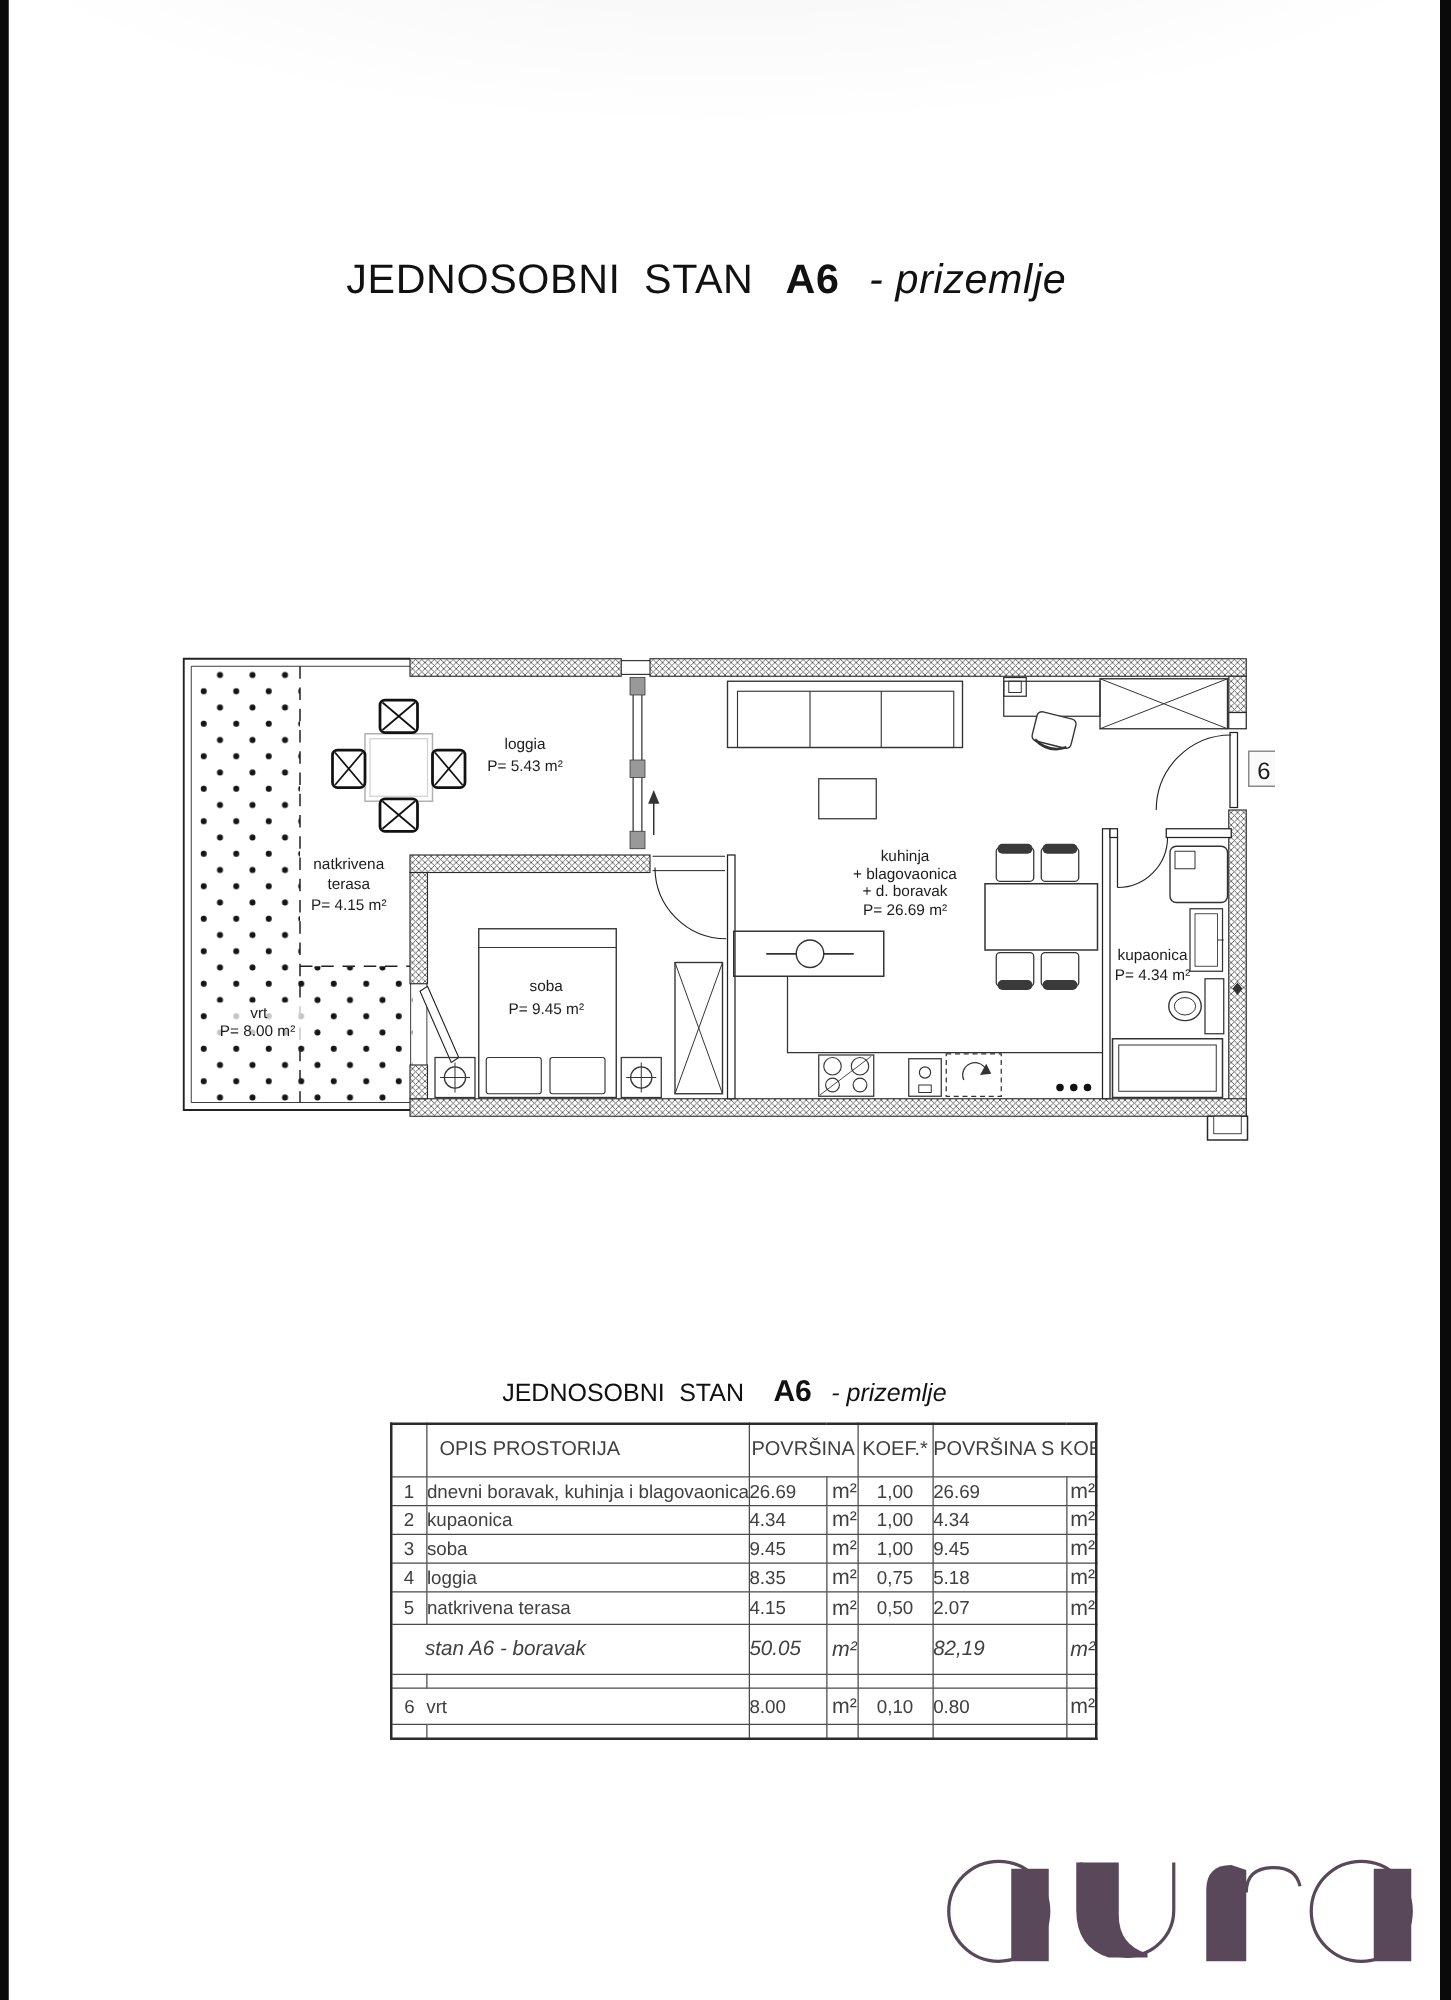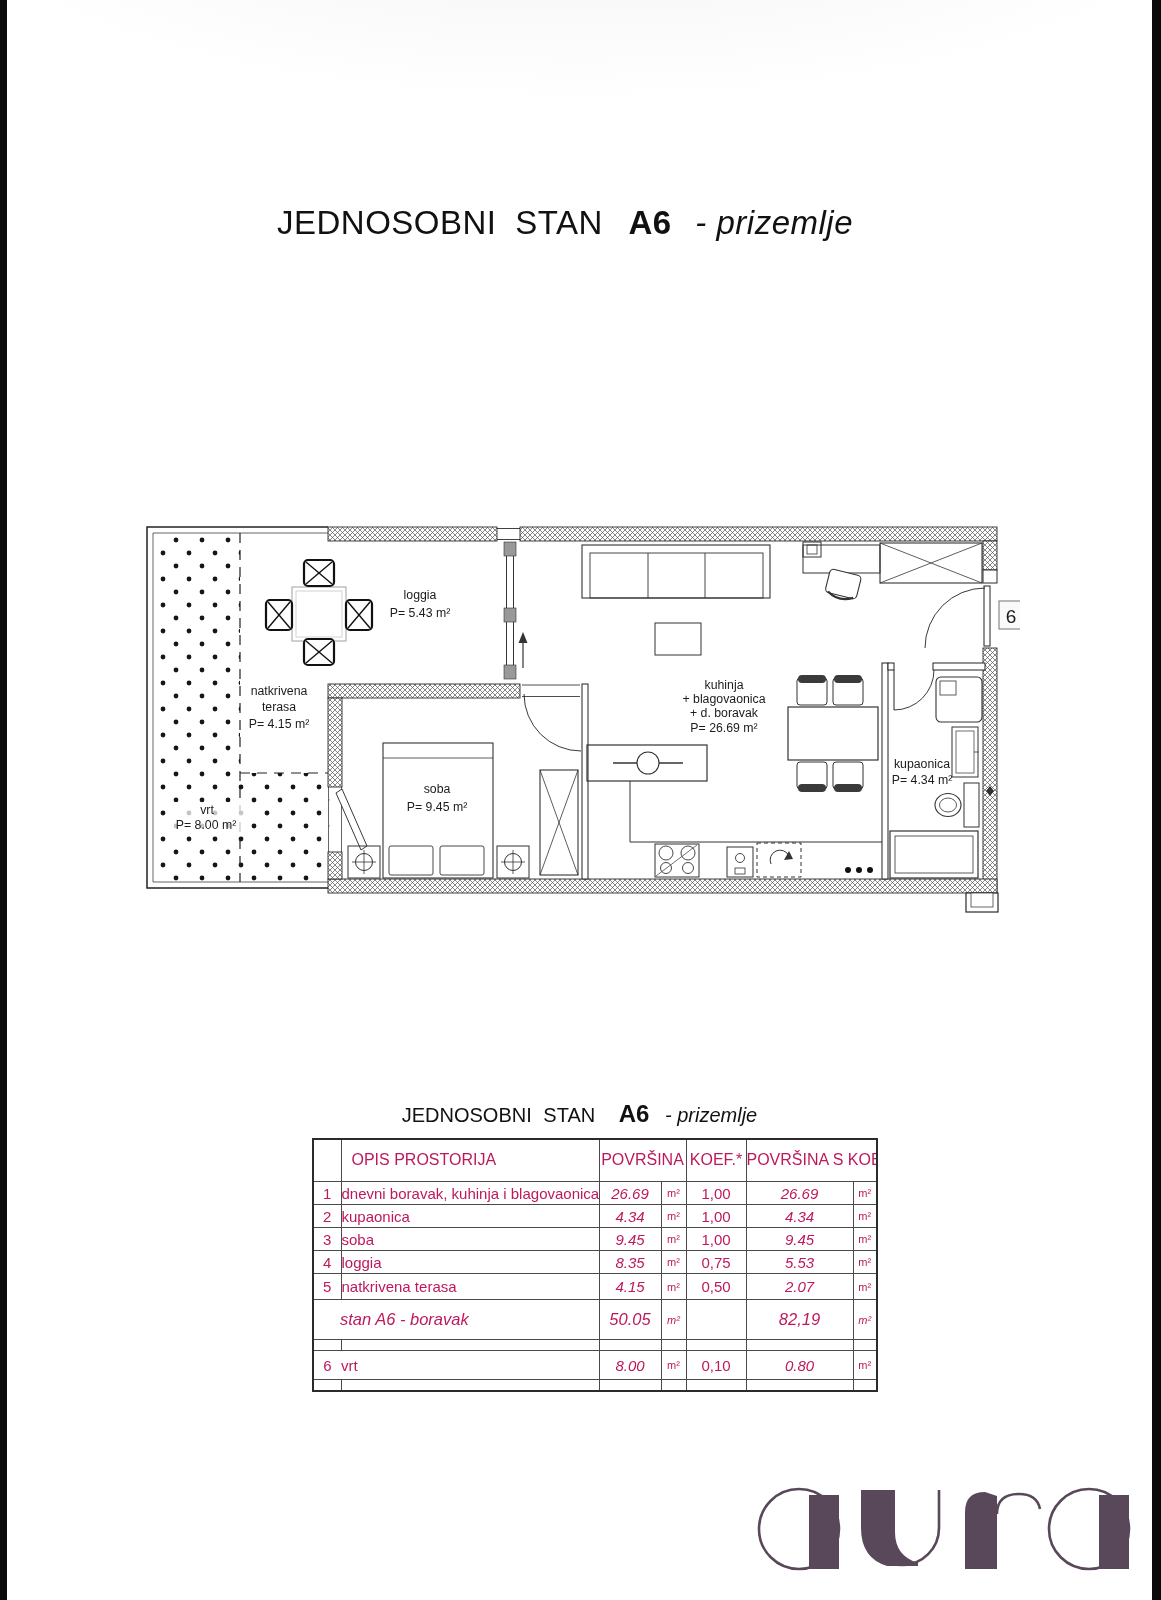--- a/index.html
+++ b/index.html
@@ -25,29 +25,29 @@
   .table-wrap{position:absolute;left:312px;top:1100px;width:565px;}
   .table-title{
     text-align:center;font-size:20px;white-space:nowrap;color:#111;
     margin:0 30px 10px 0;
   }
   .table-title .t-main{word-spacing:6px;}
   .table-title .t-unit{font-weight:bold;font-size:24px;margin-left:18px;}
   .table-title .t-floor{font-style:italic;margin-left:10px;}
 
   table.area{border-collapse:collapse;table-layout:fixed;width:564px;
-    border:2px solid #2b2b2b;font-size:15px;color:#be185d;padding-left:17px;}
+    border:2px solid #2b2b2b;font-size:15px;color:#404040;padding-left:17px;}
   table.area td,table.area th{border:1px solid #4a4a4a;padding:0;overflow:hidden;
     white-space:nowrap;font-weight:normal;}
   tr.hdr td{height:41px;font-size:16px;text-align:center;line-height:1.15;}
   tr.hdr td.c-opis{text-align:left;padding-left:10px;}
   td.c-num{text-align:center;}
   td.c-opis{text-align:left;padding-left:9px;}
-  td.c-val{text-align:center;padding-right:5px;font-style:italic;}
-  td.c-unit{text-align:center;padding-left:3px;font-size:11px;margin-top:33px;}
+  td.c-val{text-align:left;padding-right:5px;}
+  td.c-unit{text-align:right;padding-left:3px;font-size:17px;margin-top:33px;}
   td.c-koef{text-align:center;}
   tr.r{height:23px;}
   tr.r5{height:26px;}
   tr.sum{height:40px;font-style:italic;font-size:16.5px;}
   tr.sum td.c-opis{padding-left:26px;}
   tr.spacer td{height:10px;}
   tr.vrt-row{height:29px;}
   tr.vrt-row td.c-num{border-right:none;}
   tr.vrt-row td.c-opis{border-left:none;}
   tr.total{height:35px;font-style:italic;font-size:16.5px;}
@@ -337,21 +337,21 @@
         <td class="c-koef">1,00</td>
         <td class="c-val">9.45</td>
         <td class="c-unit">m²</td>
       </tr>
       <tr class="r">
         <td class="c-num">4</td>
         <td class="c-opis">loggia</td>
         <td class="c-val">8.35</td>
         <td class="c-unit">m²</td>
         <td class="c-koef">0,75</td>
-        <td class="c-val">5.53</td>
+        <td class="c-val">5.18</td>
         <td class="c-unit">m²</td>
       </tr>
       <tr class="r r5">
         <td class="c-num">5</td>
         <td class="c-opis">natkrivena terasa</td>
         <td class="c-val">4.15</td>
         <td class="c-unit">m²</td>
         <td class="c-koef">0,50</td>
         <td class="c-val">2.07</td>
         <td class="c-unit">m²</td>

